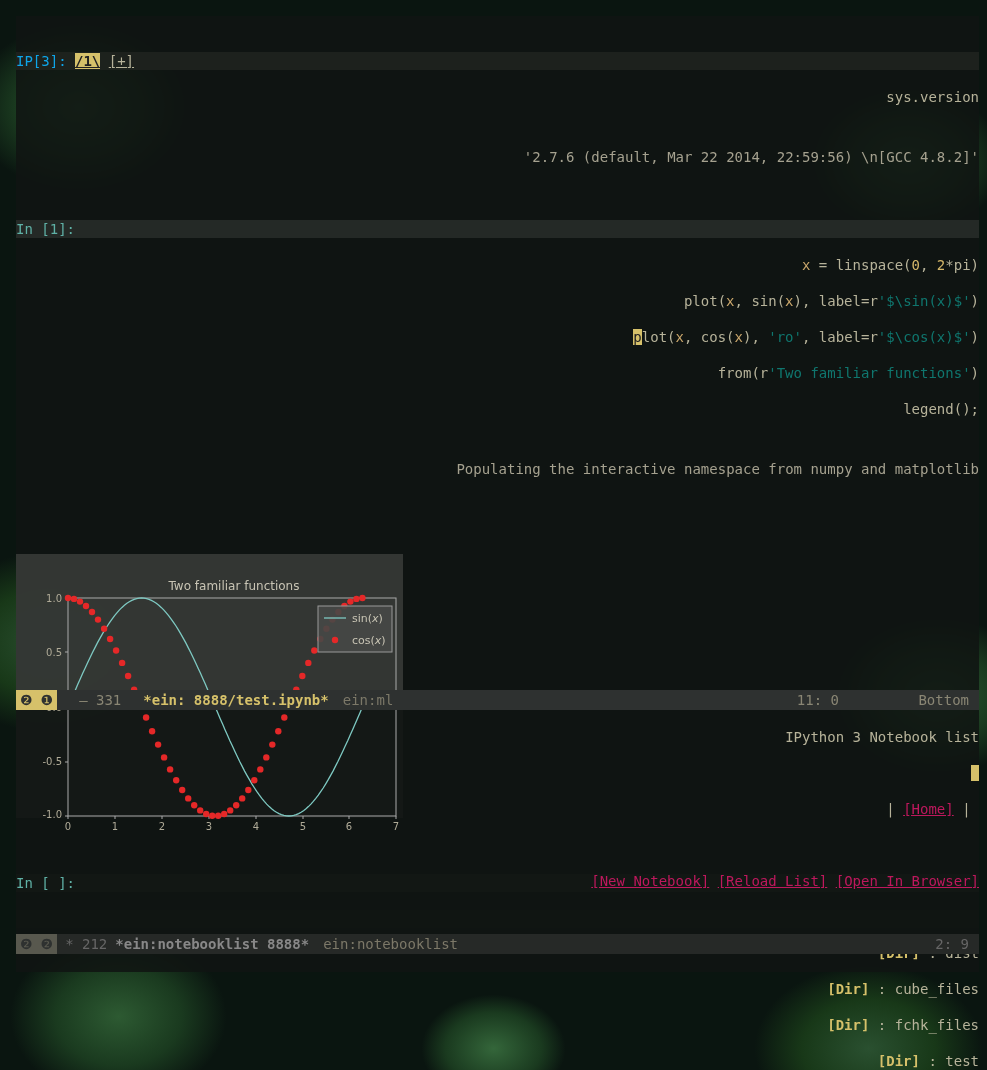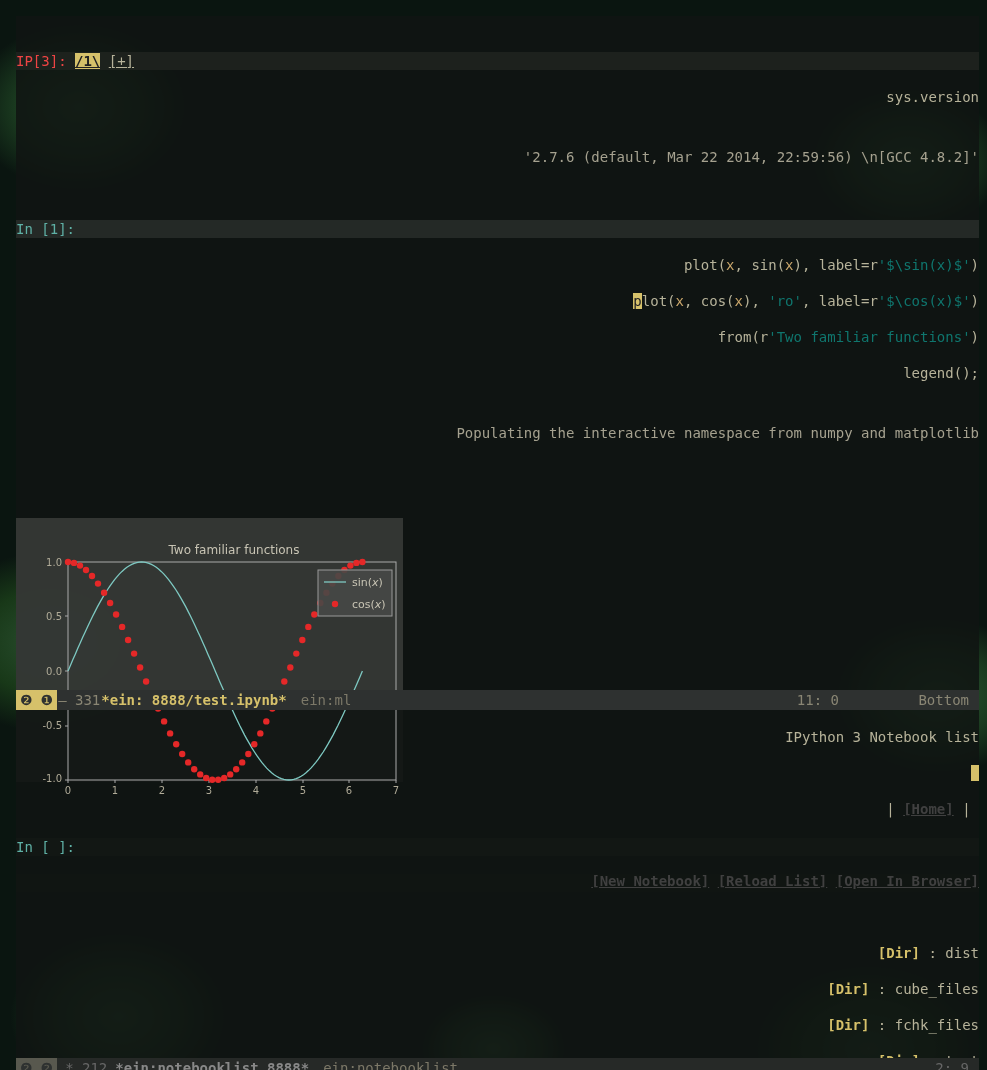--- a/index.html
+++ b/index.html
@@ -32,21 +32,21 @@
   top: 16px;
   z-index: 1;
 }
 .pane {
   background: rgba(16,20,18,0.88);
   color: #b7b39a;
   line-height: 18px;
   white-space: pre;
 }
 .tabbar { height: 18px; background: rgba(30,34,30,0.96); }
-.tab-ip { color: #ef4444; }
+.tab-ip { color: #0ea5e9; }
 .tab-active { background: #d6c16a; color: #222; text-decoration: underline; font-weight: bold; }
 .tab-plus { color: #b7b39a; text-decoration: underline; }
 .cell-prompt-bg { background: rgba(38,42,40,0.95); color: #5fb1a6; }
 .cell-line { padding-left: 12px; color: #b7b39a; text-align: right; }
 .c-num { color: #d6b86a; }
 .c-str { color: #0f766e; }
 .c-var { color: #c9a66b; }
 .cursor { background: #d6c16a; color: #222; }
 .out-text { color: #a5a18f; margin-top: 24px; }
 .plot-wrap {
@@ -69,37 +69,38 @@
   height: 20px;
   line-height: 20px;
 }
 .ml-yellow { background: #d6c16a; color: #2e3130; }
 .ml-gray { background: #58584e; color: #2e3130; }
 .ml-buf { color: #d6c16a; font-weight: bold; }
 .ml-mode { color: #7c7868; }
 .modeline-inactive { background: #262927; color: #666; }
 .modeline-inactive .ml-buf { color: #888; font-weight: bold; }
 .nb-list { color: #b7b39a; }
-.nb-link { color: #404040; font-weight: bold; text-decoration: underline; margin-top: 34px; }
+.nb-link { color: #be185d; font-weight: normal; text-decoration: underline; margin-top: 34px; }
 .nb-dir { color: #d6c16a; font-weight: bold; }
 svg text { font-family: "DejaVu Sans", sans-serif; }
 </style>
 </head>
 <body>
 
 <div class="leaf-bg"></div>
 
 <div class="editor">
 
 <div class="pane" style="height:674px;">
   <div class="tabbar"><span class="tab-ip">IP[3]:</span> <span class="tab-active">/1\</span> <span class="tab-plus">[+]</span></div>
 <div class="cell-line"><span>sys.version</span></div>
 <div class="cell-line out-text">'2.7.6 (default, Mar 22 2014, 22:59:56) \n[GCC 4.8.2]'</div>
 <div class="cell-line"> </div>
 <div class="cell-prompt-bg"><span>In [1]:</span></div>
+<div class="cell-line"><span class="c-var">x</span><span> = linspace(</span><span class="c-num">0</span><span>, </span><span class="c-num">2</span><span>*pi)</span></div>
 <div class="cell-line"><span>plot(</span><span class="c-var">x</span><span>, sin(</span><span class="c-var">x</span><span>), label=r</span><span class="c-str">'$\sin(x)$'</span><span>)</span></div>
 <div class="cell-line"><span class="cursor">p</span><span>lot(</span><span class="c-var">x</span><span>, cos(</span><span class="c-var">x</span><span>), </span><span class="c-str">'ro'</span><span>, label=r</span><span class="c-str">'$\cos(x)$'</span><span>)</span></div>
 <div class="cell-line"><span>from(r</span><span class="c-str">'Two familiar functions'</span><span>)</span></div>
 <div class="cell-line"><span>legend();</span></div>
 <div class="cell-line out-text">Populating the interactive namespace from numpy and matplotlib</div>
 <div class="cell-line"> </div>
 
 <div class="plot-wrap">
 <svg width="387" height="264" viewBox="0 0 387 264">
   <rect x="0" y="0" width="387" height="264" fill="none"></rect>
@@ -208,28 +209,28 @@
 </svg>
 </div>
 <div class="cell-line"> </div>
 <div class="cell-prompt-bg"><span>In [ ]:</span></div>
 <div class="cell-line" style="background:rgba(20,24,22,0.9);height:18px;"> </div>
 </div>
 
 <div class="modeline">
  <span class="ml-badge ml-yellow">❷</span>
       <span class="ml-badge ml-yellow">❶</span>
- <span style="padding:0 1px;"><span>–</span> <span>331</span></span>
+ <span style="padding:0 22px;"><span>–</span> <span>331</span></span>
  <span class="ml-buf">*ein: 8888/test.ipynb*</span>
  <span class="ml-mode" style="padding-left:14px;">ein:ml</span>
  <span style="position:absolute;right:140px;">11: 0</span>
  <span style="position:absolute;right:10px;">Bottom</span>
 </div>
 
-<div class="pane nb-list" style="height:348px;">
+<div class="pane nb-list" style="height:224px;">
 <div class="cell-line">IPython 3 Notebook list</div>
 <div class="cell-line"><span class="cursor"> </span></div>
 <div class="cell-line"><span> | </span><span class="nb-link">[Home]</span><span> | </span></div>
 <div class="cell-line"> </div>
 <div class="cell-line"><span class="nb-link">[New Notebook]</span> <span class="nb-link">[Reload List]</span> <span class="nb-link">[Open In Browser]</span></div>
 <div class="cell-line"> </div>
 <div class="cell-line"> <span class="nb-dir">[Dir]</span><span> : </span><span>dist</span></div>
 <div class="cell-line"> <span class="nb-dir">[Dir]</span><span> : </span><span>cube_files</span></div>
 <div class="cell-line"> <span class="nb-dir">[Dir]</span><span> : </span><span>fchk_files</span></div>
 <div class="cell-line"> <span class="nb-dir">[Dir]</span><span> : </span><span>test</span></div>

